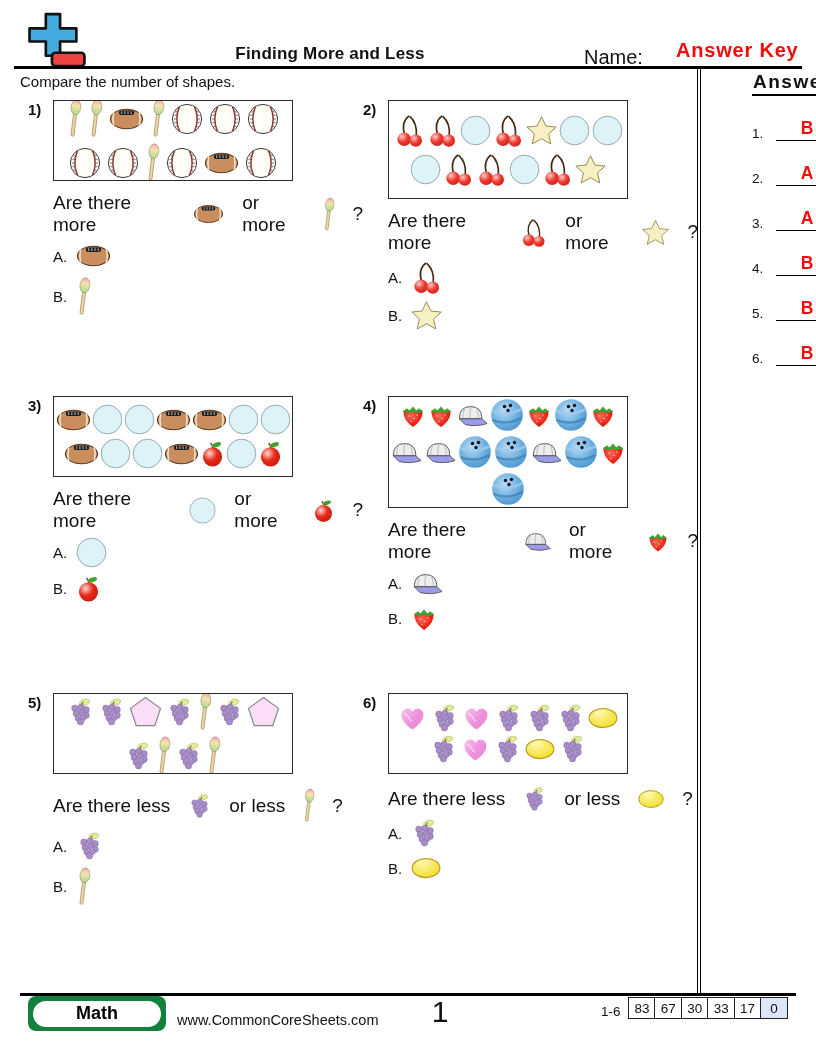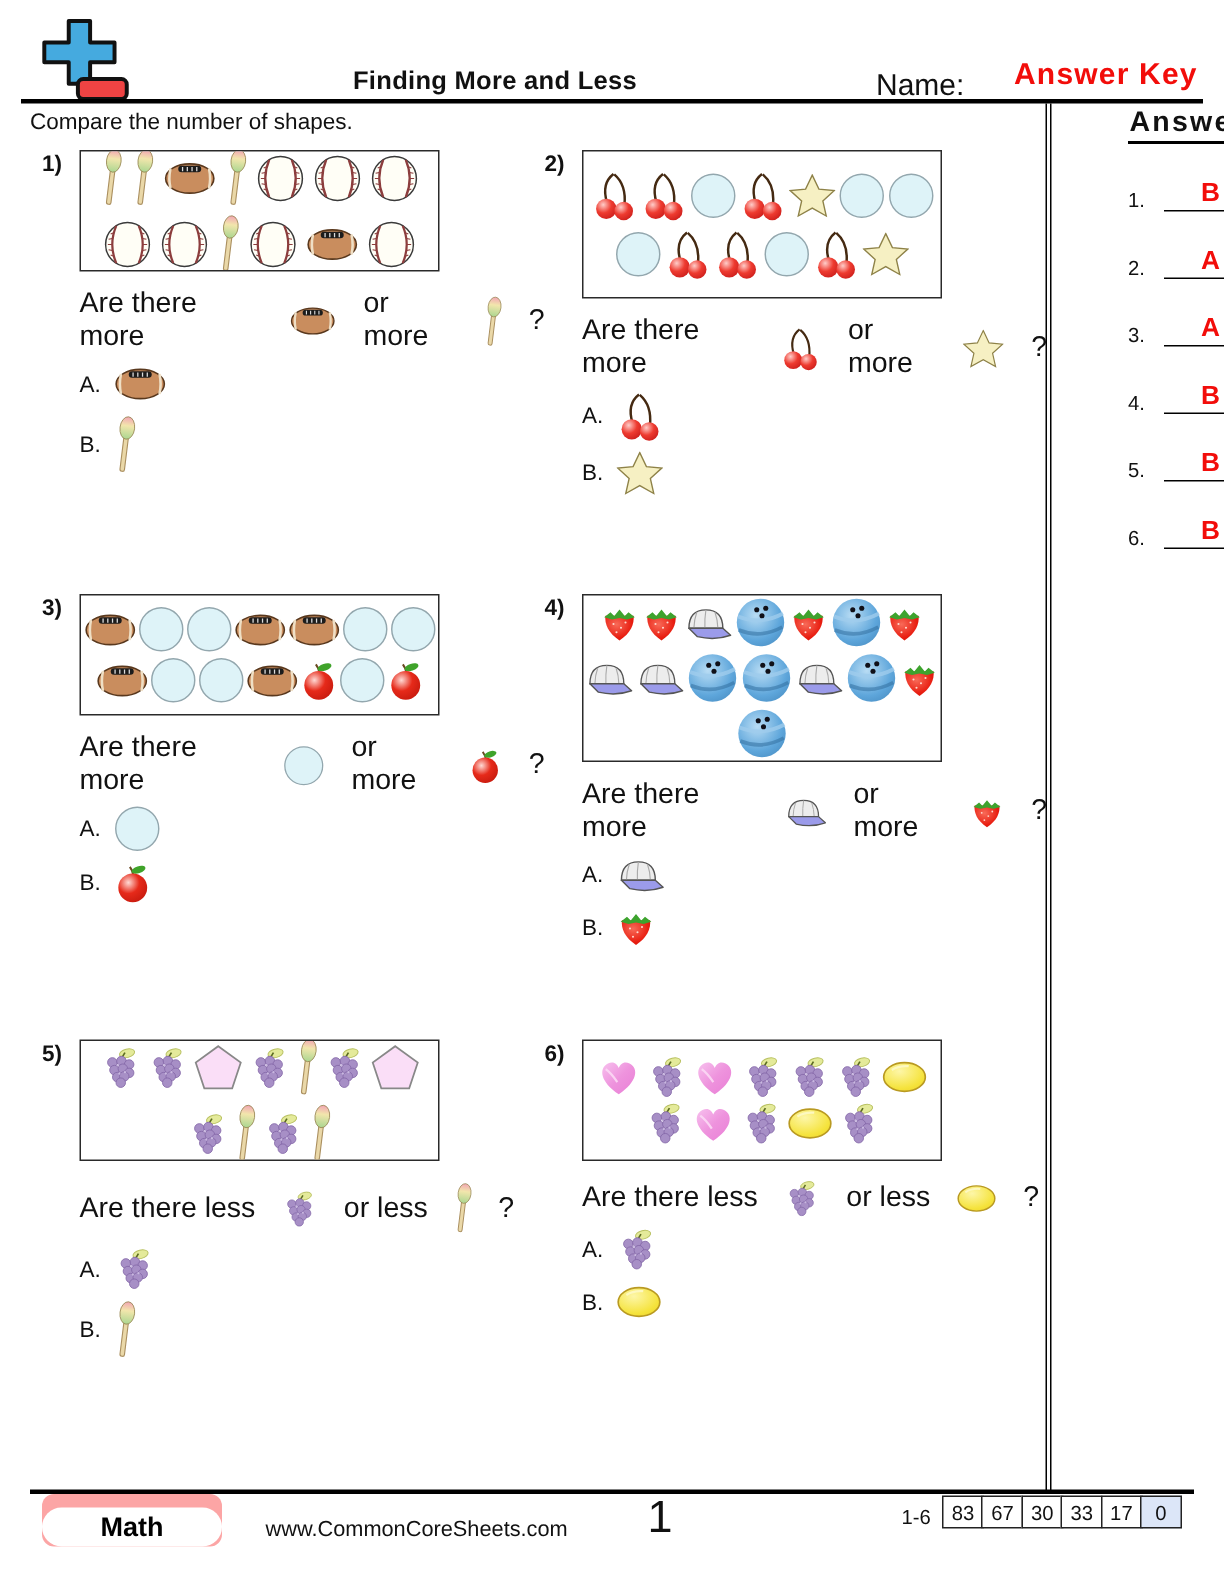--- a/index.html
+++ b/index.html
@@ -66,22 +66,22 @@
   .ic-strawberry{width:26px;height:26px}
   .ic-cap{width:32px;height:23px}
   .ic-bowling{width:34px;height:34px}
   .ic-grapes{width:27px;height:28px}
   .ic-pentagon{width:33px;height:31px}
   .ic-heart{width:29px;height:25px}
   .ic-lemon{width:30px;height:22px}
 
   
   .footer-rule{position:absolute;left:20px;top:993px;width:776px;height:3px;background:#000;}
-  .math-badge{position:absolute;left:28px;top:996px;width:120px;height:35px;background:#fca5a5;
-              border-radius:8px;display:flex;align-items:flex-end;justify-content:center;}
+  .math-badge{position:absolute;left:28px;top:996px;width:138px;height:35px;background:#15803d;
+              border-radius:8px;display:flex;align-items:center;justify-content:center;}
   .math-badge-inner{background:#fff;border-radius:16px;width:128px;height:26px;
                     display:flex;align-items:center;justify-content:center;
                     font-weight:bold;font-size:18px;color:#000;}
   .website{position:absolute;left:177px;top:1012px;font-size:14.5px;}
   .page-number{position:absolute;left:420px;top:995px;width:40px;text-align:center;
                font-size:30px;font-weight:400;}
   .score-table{position:absolute;right:28px;top:997px;display:flex;align-items:flex-end;}
   .score-label{font-size:13.5px;margin-right:9px;}
   .score-cell{width:26px;height:20px;border:1.6px solid #222;margin-left:-1.6px;
               display:flex;align-items:center;justify-content:center;font-size:13.5px;background:#fff;}

